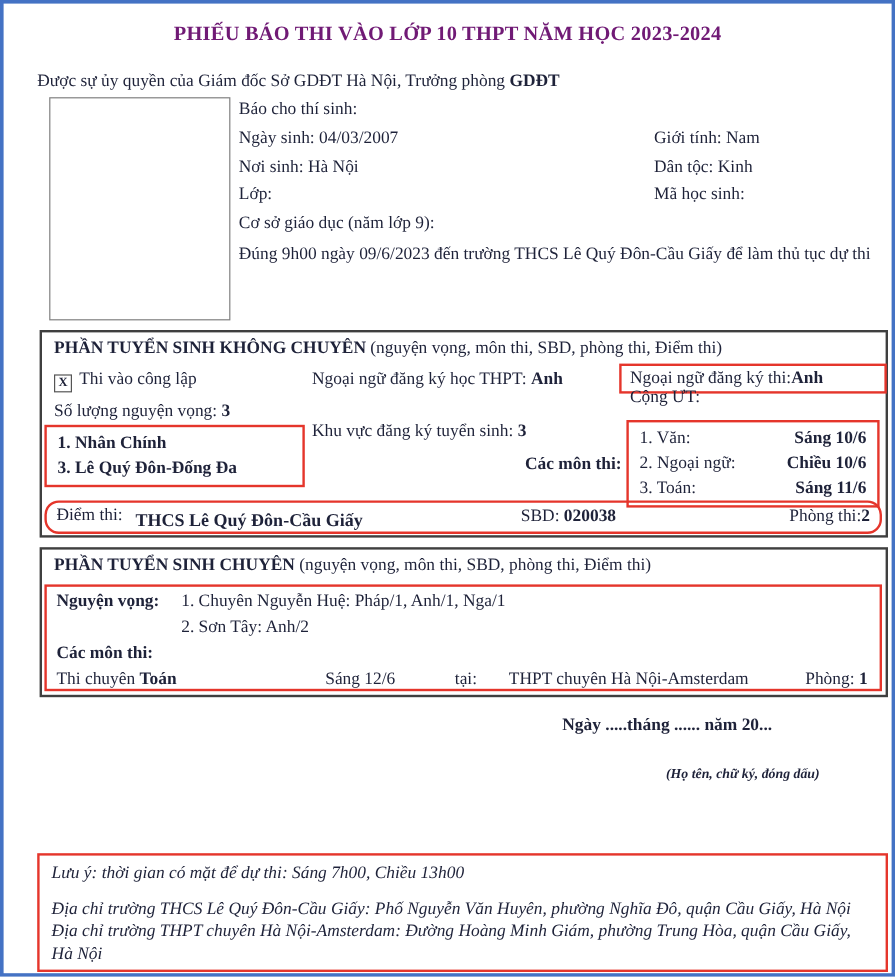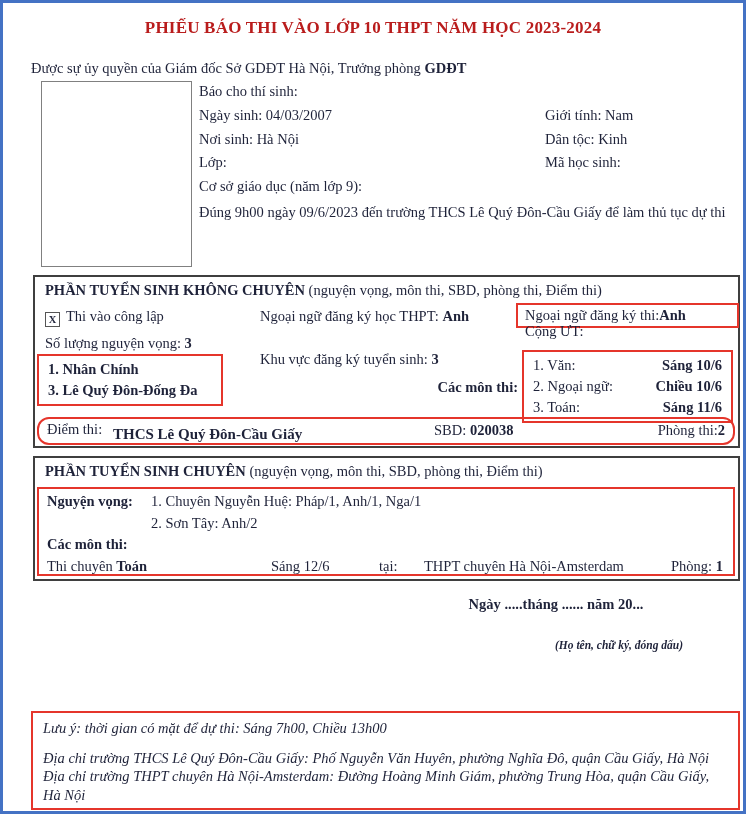--- a/index.html
+++ b/index.html
@@ -6,21 +6,21 @@
   .page{
     position:relative; width:746px; height:814px; box-sizing:border-box;
     background:#ffffff; border:3px solid #4472c4; overflow:hidden;
     font-family:"Liberation Serif", serif; color:#1e2239; font-size:14.5px;
   }
   .abs{position:absolute; white-space:nowrap;}
   .b{font-weight:bold;}
   .i{font-style:italic;}
   .title{
     left:0; top:15px; width:100%; text-align:center;
-    font-weight:bold; font-size:17px; letter-spacing:.2px; color:#b91c1c;
+    font-weight:bold; font-size:17px; letter-spacing:.2px; color:#701a75;
   }
   .photo-box{
     left:38px; top:78px; width:149px; height:184px;
     border:1px solid #808080; background:#fff;
   }
   .sec{
     position:absolute; left:30px; width:707px; box-sizing:border-box;
     border:2px solid #3f3f3f; background:#fff;
   }
   .sec1{top:272px; height:173px;}
@@ -96,21 +96,21 @@
     <div class="abs" style="left:10px; top:58px;">
       <span>Số lượng nguyện vọng:</span>
       <span class="b">3</span>
     </div>
     <div class="abs" style="left:225px; top:58px;margin-top:16px;">
       <span>Khu vực đăng ký tuyển sinh:</span>
       <span class="b">3</span>
     </div>
     <div class="abs" style="left:490px; top:46px;">Cộng ƯT:</div>
 
-    <div class="redbox" style="left:2px; top:77px; width:186px; padding:3px 9px;">
+    <div class="redbox" style="left:2px; top:77px; width:217px; padding:3px 9px;">
       <div class="asp-row">1. Nhân Chính</div>
       <div class="asp-row">3. Lê Quý Đôn-Đống Đa</div>
     </div>
 
     <div class="abs b" style="left:333px; top:102px; width:150px; text-align:right;">Các môn thi:</div>
 
     <div class="redbox" style="left:487px; top:73px; right:5px; padding:3px 9px;">
       <div class="sched-row">
         <span>1. Văn:</span>
         <span class="b">Sáng 10/6</span>

